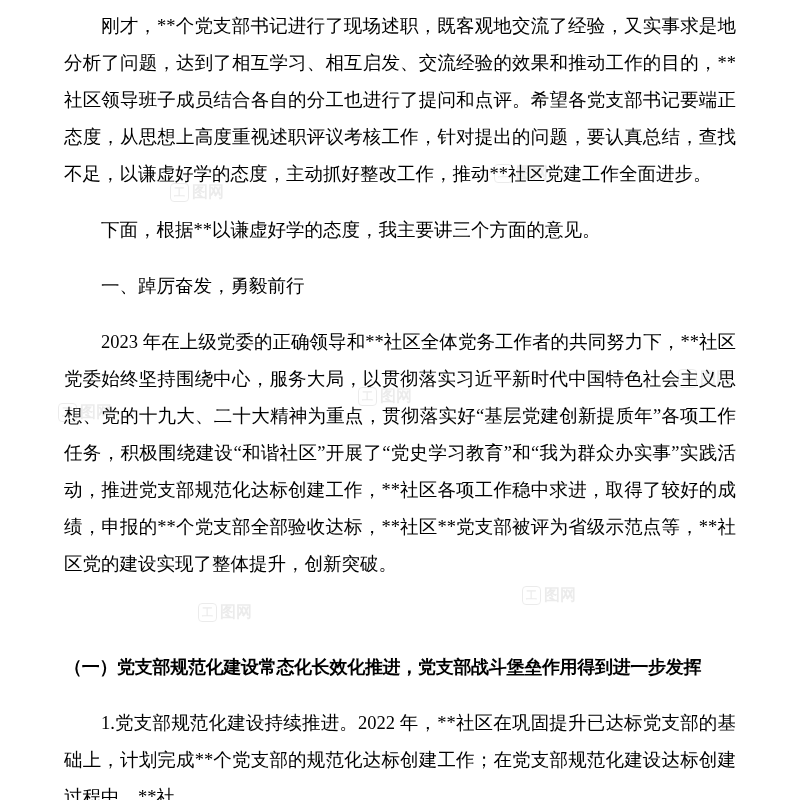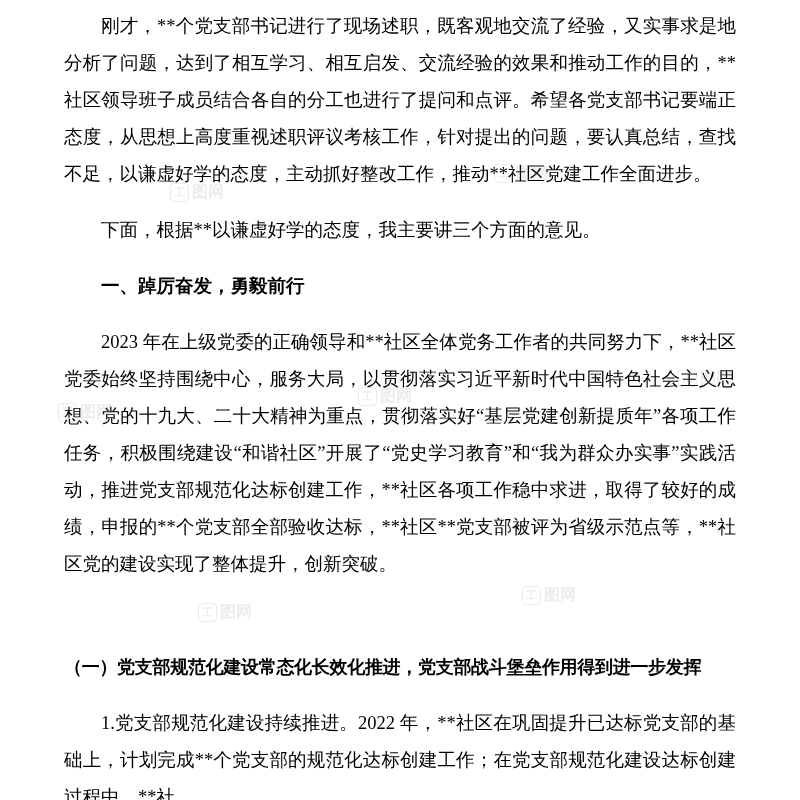--- a/index.html
+++ b/index.html
@@ -28,21 +28,21 @@
     line-height: 37px;
     text-align: justify;
     word-break: break-all;
   }
   .para {
     text-indent: 37px;
     font-weight: normal;
   }
   .heading-1 {
     text-indent: 37px;
-    font-weight: bold;
+    font-weight: normal;
   }
   .heading-2 {
     text-indent: 0;
     font-weight: bold;
     font-size: 18px;
     letter-spacing: -0.3px;
     margin-top: 66px;
     white-space: nowrap;
     overflow: hidden;
   }

